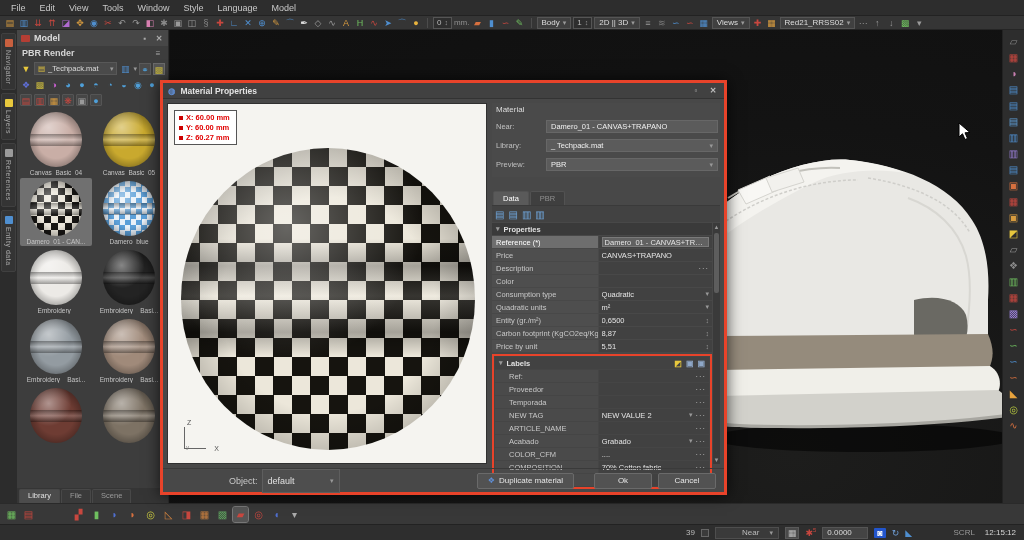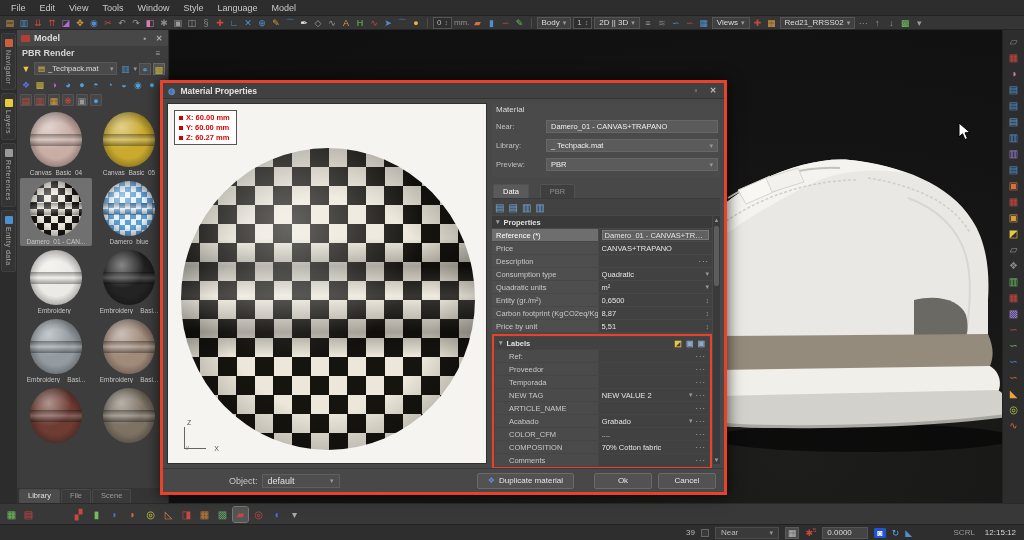--- a/index.html
+++ b/index.html
@@ -77,21 +77,21 @@
   .axis .az{position:absolute;left:3px;top:-4px;font-size:7px;color:#555}
   .axis .ax{position:absolute;right:-9px;bottom:-3px;font-size:7px;color:#555}
   .axis .ay{position:absolute;left:2px;bottom:-1px;font-size:6px;color:#777}
   .rcol{flex:1;display:flex;flex-direction:column;font-size:7.5px;min-width:0}
   .mat-group{background:#4a4a4a;padding:1px 2px 3px}
   .mg-title{font-size:8px;color:#ddd;padding:1px 2px 3px}
   .mg-row{display:flex;align-items:center;gap:4px;height:19px}
   .mg-lbl{width:48px;color:#c0c0c0;flex:none;padding-left:2px}
   .mg-field{flex:1;background:#5b5b5b;border:1px solid #676767;height:13px;display:flex;align-items:center;padding:0 4px;color:#f0f0f0;overflow:hidden;white-space:nowrap}
   .mg-field .grow{flex:1}
-  .tabsbar{display:flex;gap:11px;margin-top:7px;border-bottom:1px solid #3a3a3a;padding:0 1px}
+  .tabsbar{display:flex;gap:1px;margin-top:14px;border-bottom:1px solid #3a3a3a;padding:0 1px}
   .dtab{padding:2px 9px;font-size:7.5px;background:#3f3f3f;color:#8f8f8f;border:1px solid #525252;border-bottom:none;border-radius:2px 2px 0 0}
   .dtab.active{background:#5a5a5a;color:#fff}
   .doc-row{display:flex;gap:4px;align-items:center;height:16px;padding:1px 3px;background:#424242}
   .doc-row span{color:#6fa6dc;font-size:10px}
   .scrollwrap{flex:1;display:flex;min-height:0;margin-top:1px}
   .rows-area{flex:1;display:flex;flex-direction:column;min-width:0}
   .sect-head{height:12px;background:#3a3a3a;display:flex;align-items:center;gap:4px;padding:0 4px;color:#e0e0e0;font-weight:bold;flex:none}
   .sect-head .grow{flex:1}
   .prow{display:flex;height:12px;flex:none;align-items:stretch;margin-top:1px;gap:1px}
   .plabel{width:48%;background:#4e4e4e;color:#c8c8c8;display:flex;align-items:center;padding:0 4px;overflow:hidden;white-space:nowrap;flex:none}
@@ -104,35 +104,35 @@
   .flag{width:10px;height:7px;border-radius:1px;flex:none;background:radial-gradient(circle,#f6d32d 0 30%,#1c4fa0 32%)}
   .labels-box{border:2px solid #e8432a;margin-top:2px;padding:1px;background:#454545}
   .labels-box .plabel{padding-left:14px;background:#4a4a4a}
   .labels-box .sect-head{background:#424242}
   .hd-ic{font-size:8px}
   .vscroll{width:7px;background:#3a3a3a;margin-left:1px;display:flex;flex-direction:column;align-items:center;flex:none}
   .vthumb{width:5px;height:60px;background:#5d5d5d;border-radius:2px;margin-top:2px}
   .varr{font-size:6px;color:#999;line-height:8px}
   .dlg-footer{height:24px;border-top:1px solid #3a3a3a;display:flex;align-items:center;padding:0 8px;gap:6px;flex:none}
   .obj-group{display:flex;align-items:center;gap:4px;margin-left:58px}
-  .obj-dd{display:flex;align-items:center;gap:8px;background:#4e4e4e;border:1px solid #5e5e5e;height:14px;padding:0 5px;width:78px;color:#e0e0e0}
+  .obj-dd{display:flex;align-items:center;gap:8px;background:#4e4e4e;border:1px solid #5e5e5e;height:24px;padding:0 5px;width:78px;color:#e0e0e0}
   .obj-dd .grow{flex:1}
   .btn{background:#525252;border:1px solid #6a6a6a;border-radius:2px;height:16px;display:flex;align-items:center;justify-content:center;padding:0 10px;color:#e6e6e6;font-size:8px}
   .btn.wide{gap:4px}
   .btn-ok{width:58px;margin-left:auto}
   .btn-cancel{width:58px}
   
   .btoolbar{position:absolute;left:0;right:0;bottom:16px;height:21px;background:#383838;border-top:1px solid #2a2a2a;display:flex;align-items:center;gap:3px;padding:0 4px;z-index:10}
   .bi{width:15px;height:15px;text-align:center;font-size:10px;line-height:15px;border-radius:2px}
   .bi.active{background:#555;outline:1px solid #777}
   .btool-icons{display:flex;gap:3px;margin-left:32px;align-items:center}
   .statusbar{position:absolute;left:0;right:0;bottom:0;height:16px;background:#2e2e2e;border-top:1px solid #222;display:flex;align-items:center;gap:6px;padding:0 8px 0 686px;z-index:10;font-size:8px;color:#bbb}
   .sb-check{width:8px;height:8px;border:1px solid #666;background:#3a3a3a}
   .sb-dd{display:flex;align-items:center;gap:10px;background:#3a3a3a;border:1px solid #4e4e4e;height:12px;padding:0 5px;width:64px}
-  .sb-dd .grow{flex:1;text-align:left}
+  .sb-dd .grow{flex:1;text-align:right}
   .sb-field{background:#444;border:1px solid #555;height:12px;display:flex;align-items:center;padding:0 4px;width:46px;color:#ddd}
   .sb-right{margin-left:auto;display:flex;align-items:center;gap:10px;color:#9a9a9a}
   .sb-time{color:#d5d5d5}
   .sbi{font-size:9px}
 </style>
 </head>
 <body>
 
 <div class="menubar" id="menubar">
     <div class="menu-item">File</div>
@@ -479,20 +479,26 @@
                 </div>
               </div>
               <div class="prow">
                 <div class="plabel">Description</div>
                 <div class="pvalue">
                   <span class="grow"></span>
                   <span class="dots">···</span>
                 </div>
               </div>
               <div class="prow">
+                <div class="plabel">Color</div>
+                <div class="pvalue">
+                  <span class="grow"></span>
+                </div>
+              </div>
+              <div class="prow">
                 <div class="plabel">Consumption type</div>
                 <div class="pvalue">
                   <span class="grow">Quadratic</span>
                   <span class="caret">▾</span>
                 </div>
               </div>
               <div class="prow">
                 <div class="plabel">Quadratic units</div>
                 <div class="pvalue">
                   <span class="grow">m²</span>

